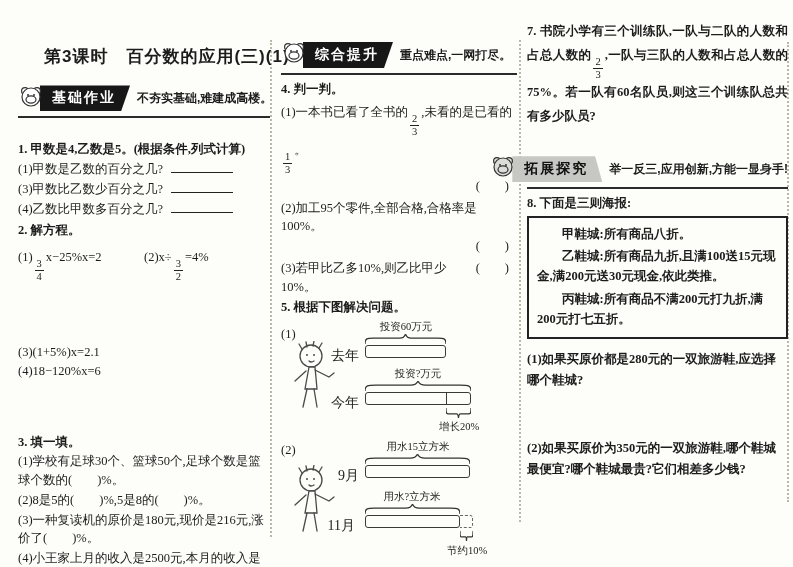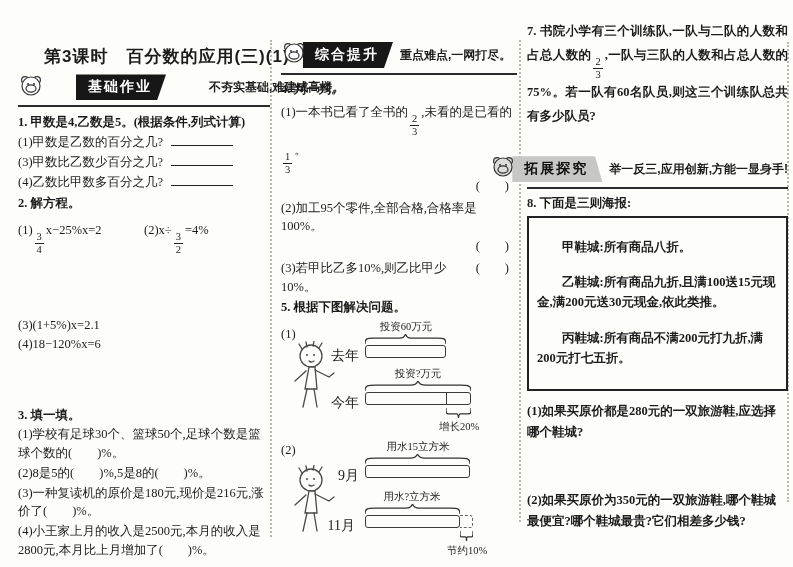--- a/index.html
+++ b/index.html
@@ -62,53 +62,53 @@
   .bar { position:absolute; height:13px; border:1px solid #3a3a3a; border-radius:3px; background:#fdfdf9; }
   .bar.dashed { border:1px dashed #666; border-left:none; border-radius:0 3px 3px 0; }
   .bar .divider { position:absolute; top:0; bottom:0; border-left:1px solid #3a3a3a; }
   .brace { position:absolute; height:10px; }
   .brace svg { width:100%; height:100%; display:block; }
   .brace-label { position:absolute; font-size:10.5px; white-space:nowrap; transform:translateX(-50%); font-weight:normal; }
   .boy { position:absolute; }
 
   #col3 { font-weight:bold; }
   .poster-box { border:2px solid #222; padding:4px 8px 6px; margin-top:3px; }
-  .poster-box p { text-indent:2em; margin:15px 0; line-height:1.62; }
+  .poster-box p { text-indent:2em; margin:2px 0; line-height:1.62; }
   .q7-text, .q6-text { line-height:1.9; text-align:justify; }
 </style>
 </head>
 <body>
 
 <div class="page">
 
   <div class="sep" id="sep1"></div>
   <div class="sep" id="sep2"></div>
   <div class="sep" id="sep3"></div>
 
   <div class="col" id="col1">
     <h1 class="page-title">第3课时　百分数的应用(三)(1)</h1>
 
-    <div class="badge-row" style="margin-top:3px;gap:36px;">
+    <div class="badge-row" style="margin-top:14px;">
       <span class="mascot">
         <svg width="26" height="24" viewBox="0 0 26 24">
             <g fill="#fff" stroke="#333" stroke-width="1.2">
               <circle cx="7" cy="7" r="3.4"></circle>
               <circle cx="19" cy="7" r="3.4"></circle>
               <circle cx="13" cy="13" r="9"></circle>
               <ellipse cx="13" cy="15.5" rx="5" ry="3.6"></ellipse>
             </g>
             <circle cx="10" cy="11" r="1" fill="#333"></circle>
             <circle cx="16" cy="11" r="1" fill="#333"></circle>
           </svg>
       </span>
       <span class="badge black">基础作业</span>
       <span class="slogan">不夯实基础,难建成高楼。</span>
     </div>
 
-    <p class="stem" style="margin-top:6px;">1. 甲数是4,乙数是5。(根据条件,列式计算)</p>
+    <p class="stem" style="margin-top:22px;">1. 甲数是4,乙数是5。(根据条件,列式计算)</p>
     <p class="q-item"><span>(1)甲数是乙数的百分之几?</span><span class="blank"></span></p>
     <p class="q-item"><span>(3)甲数比乙数少百分之几?</span><span class="blank"></span></p>
     <p class="q-item"><span>(4)乙数比甲数多百分之几?</span><span class="blank"></span></p>
 
     <p class="stem" style="margin-top:3px;">2. 解方程。</p>
     <div class="eq-row" style="margin-top:8px;">
       <span class="eq">
         <span>(1)</span><span class="frac">
             <span class="num">3</span>
             <span class="den">4</span>

